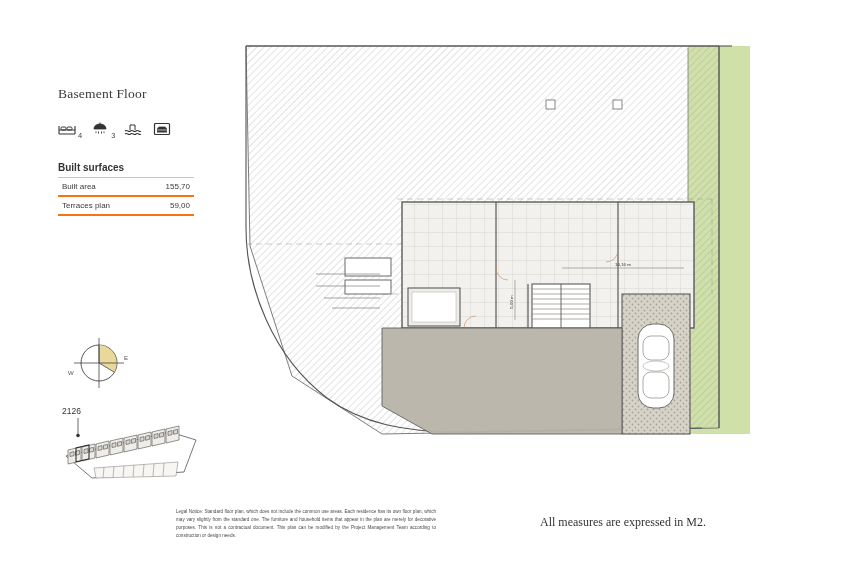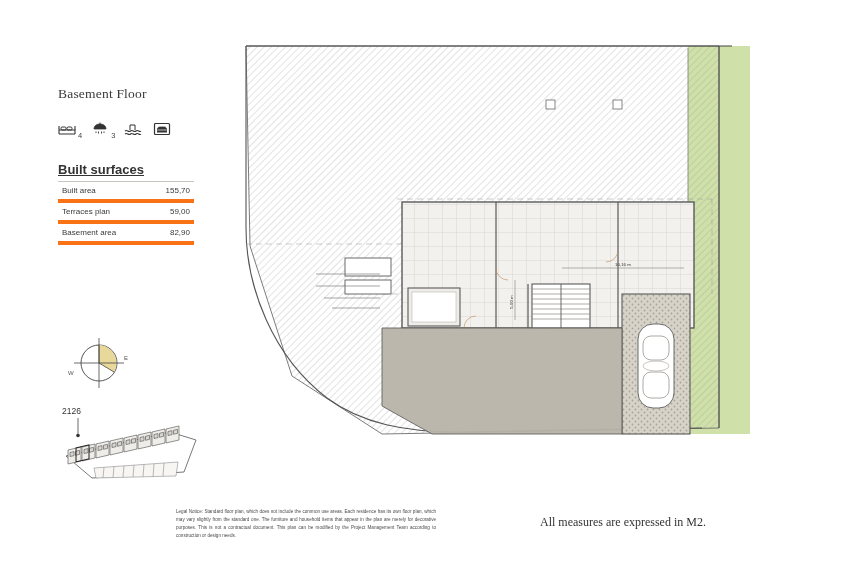--- a/index.html
+++ b/index.html
@@ -46,34 +46,33 @@
     gap: 2px;
   }
   .icon-unit .count {
     font-size: 7.5px;
     color: #444;
     line-height: 1;
     padding-bottom: 1px;
   }
 
   .built-surfaces-title {
-    font-size: 13px;
+    font-size: 10px;
     font-weight: bold;
     color: #333;
     margin-bottom: 4px;
-    text-decoration: underline;
   }
   table.surfaces {
     border-collapse: collapse;
     width: 136px;
     font-size: 8px;
   }
   table.surfaces td {
     border-top: 1px solid #c9c6c0;
-    border-bottom: 4px solid #f97316;
+    border-bottom: 2px solid #f97316;
     padding: 4px 2px 4px 4px;
     color: #3a3a3a;
     font-size: 8px;
   }
   table.surfaces tr td.val {
     text-align: right;
     padding-right: 4px;
   }
 
   
@@ -196,24 +195,20 @@
 
   <table class="surfaces">
     <tbody>
       <tr>
         <td>Built area</td>
         <td class="val">155,70</td>
       </tr>
       <tr>
         <td>Terraces plan</td>
         <td class="val">59,00</td>
-      </tr>
-      <tr>
-        <td>Basement area</td>
-        <td class="val">82,90</td>
       </tr>
     </tbody>
   </table>
 </div>
 
 <div class="compass">
   <svg width="66" height="66" viewBox="0 0 66 66">
     <circle cx="33" cy="33" r="18" fill="none" stroke="#444" stroke-width="0.9"></circle>
     <path d="M33 33 L33 15 A18 18 0 0 1 48 42 Z" fill="#e8d89a" stroke="none"></path>
     <path d="M33 33 L33 15" stroke="#444" stroke-width="0.8"></path>

